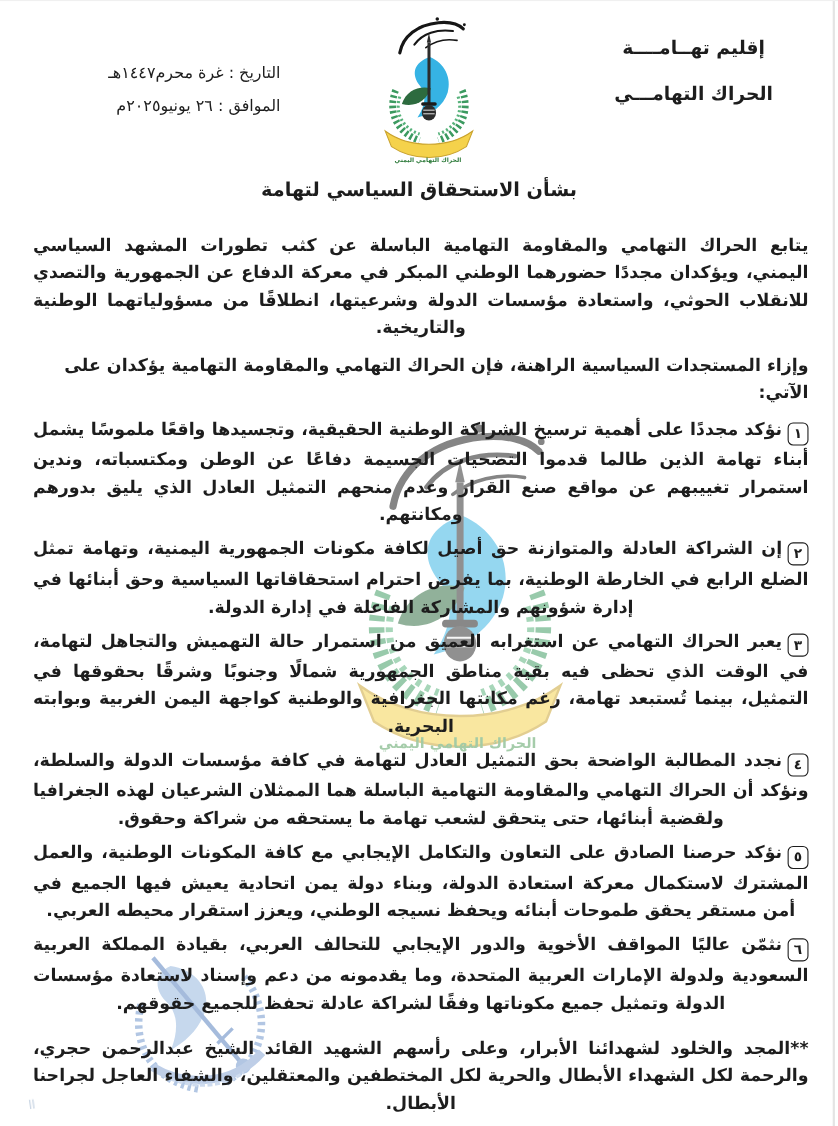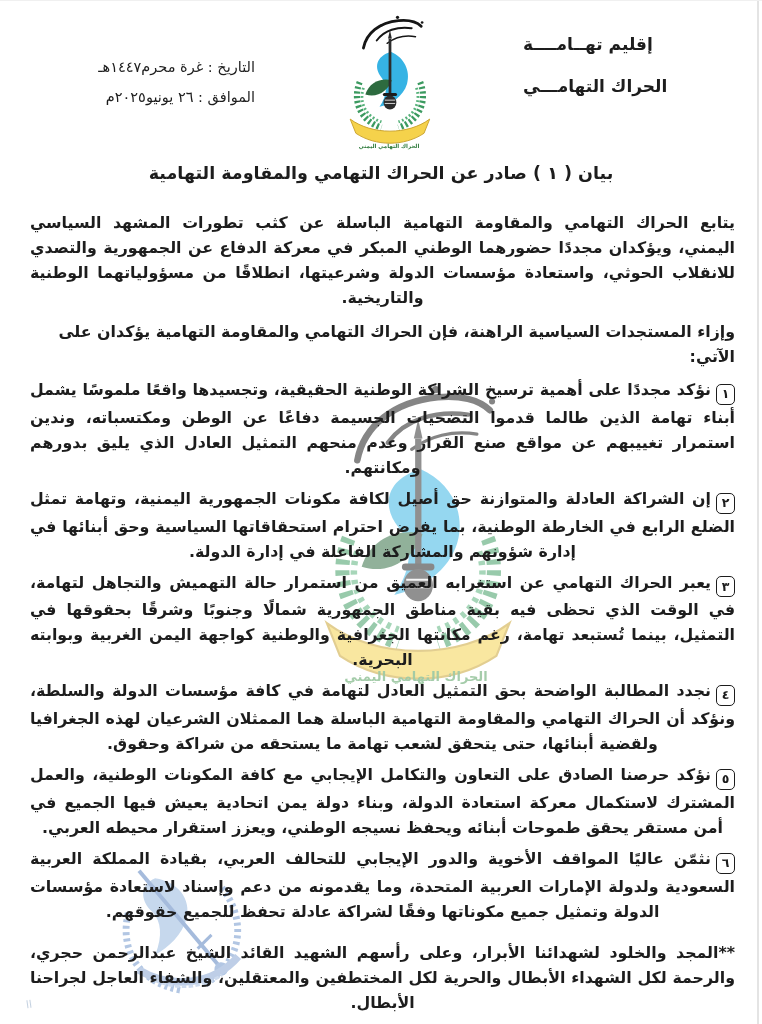--- a/index.html
+++ b/index.html
@@ -10,21 +10,21 @@
   #page{position:relative;width:762px;height:1024px;background:#ffffff;overflow:hidden;}
   
   .edge-right{position:absolute;top:0;right:3px;width:2px;height:1024px;background:#e4e4e4;}
   .edge-top{position:absolute;top:0;left:0;width:762px;height:1px;background:#f0f0f0;}
   .scan-scribble{position:absolute;left:26px;top:998px;color:#c3d0e0;font-size:11px;
     transform:rotate(-8deg);letter-spacing:1px;filter:blur(.4px);}
 
   
   .header{position:relative;display:flex;justify-content:space-between;
     padding:20px 24px 0 30px;height:126px;z-index:2;}
-  .org-block{padding-top:14px;text-align:left;width:215px;}
+  .org-block{padding-top:14px;text-align:center;width:215px;}
   .org-line{font-weight:bold;font-size:17px;line-height:20px;margin-bottom:22px;white-space:nowrap;}
   .dates-block{padding-top:32px;text-align:right;width:225px;}
   .date-line{font-size:14.5px;line-height:30px;white-space:nowrap;}
   .logo-wrap{position:relative;width:120px;height:142px;margin-top:-6px;}
   .logo-wrap svg{width:120px;height:142px;display:block;}
   .banner-text{position:absolute;left:0;right:0;text-align:center;color:#2d7a3a;
     font-weight:bold;pointer-events:none;}
   .banner-text.hdr{bottom:7px;font-size:5.5px;}
 
   
@@ -124,21 +124,21 @@
         </svg>
       <span class="banner-text hdr">الحراك التهامي اليمني</span>
     </div>
     <div class="dates-block">
       <div class="date-line">التاريخ :  غرة محرم١٤٤٧هـ</div>
       <div class="date-line">الموافق : ٢٦ يونيو٢٠٢٥م</div>
     </div>
   </div>
 
   <div class="title-block">
-    <div>بيان ( ١ ) صادر عن الحراك التهامي والمقاومة التهامية</div>
+    <div>بشأن الاستحقاق السياسي لتهامة</div>
   </div>
 
   <div class="content">
 
     <p class="para intro">يتابع الحراك التهامي والمقاومة التهامية الباسلة عن كثب تطورات المشهد السياسي اليمني، ويؤكدان مجددًا حضورهما الوطني المبكر في معركة الدفاع عن الجمهورية والتصدي للانقلاب الحوثي، واستعادة مؤسسات الدولة وشرعيتها، انطلاقًا من مسؤولياتهما الوطنية والتاريخية.</p>
     <p class="para lead-in">وإزاء المستجدات السياسية الراهنة، فإن الحراك التهامي والمقاومة التهامية يؤكدان على الآتي:</p>
 
     <div class="points">
       <p class="para point"><span class="num-badge">١</span><span>نؤكد مجددًا على أهمية ترسيخ الشراكة الوطنية الحقيقية، وتجسيدها واقعًا ملموسًا يشمل أبناء تهامة الذين طالما قدموا التضحيات الجسيمة دفاعًا عن الوطن ومكتسباته، وندين استمرار تغييبهم عن مواقع صنع القرار وعدم منحهم التمثيل العادل الذي يليق بدورهم ومكانتهم.</span></p>
       <p class="para point"><span class="num-badge">٢</span><span>إن الشراكة العادلة والمتوازنة حق أصيل لكافة مكونات الجمهورية اليمنية، وتهامة تمثل الضلع الرابع في الخارطة الوطنية، بما يفرض احترام استحقاقاتها السياسية وحق أبنائها في إدارة شؤونهم والمشاركة الفاعلة في إدارة الدولة.</span></p>

